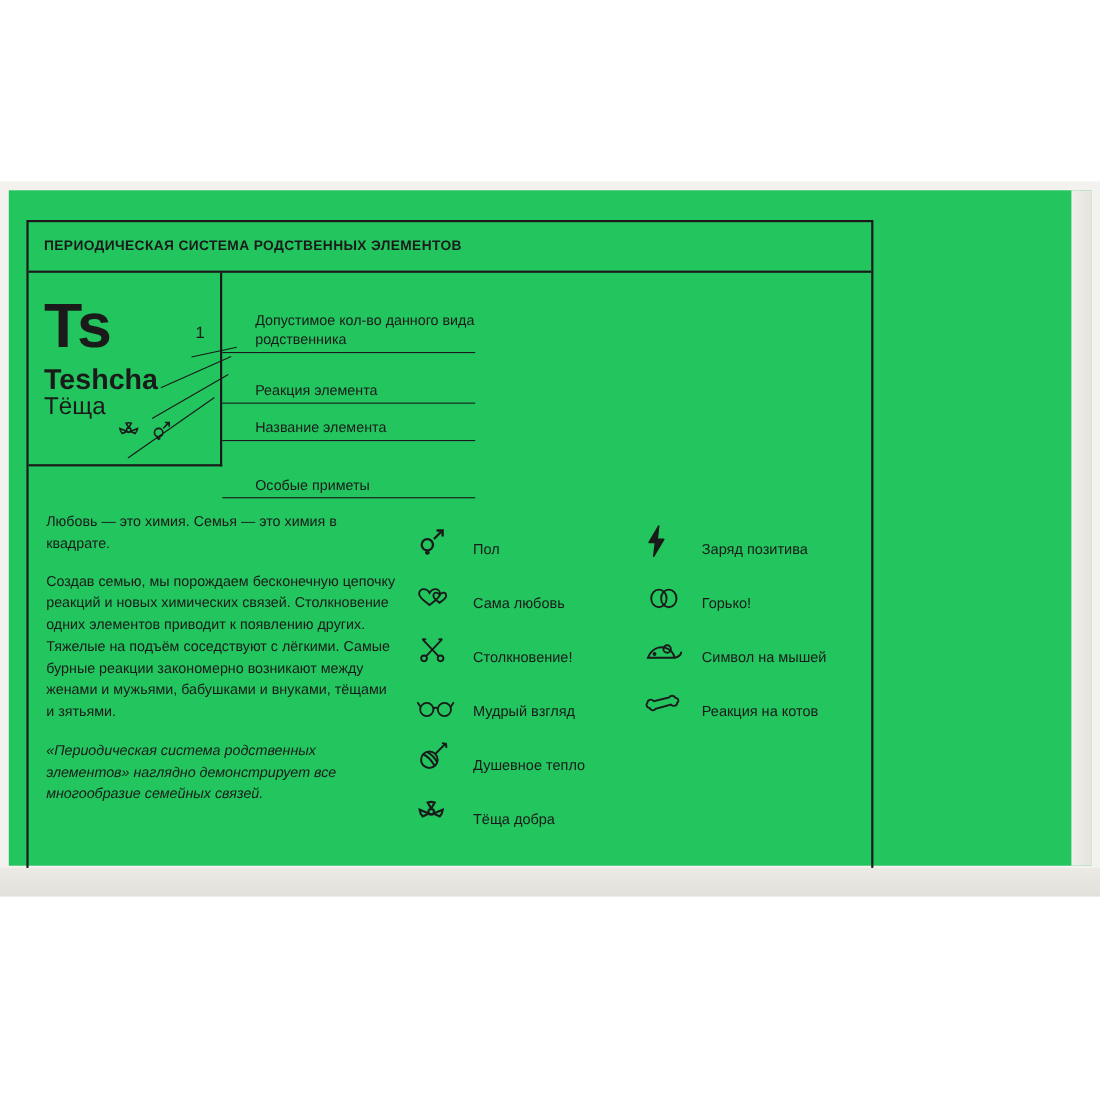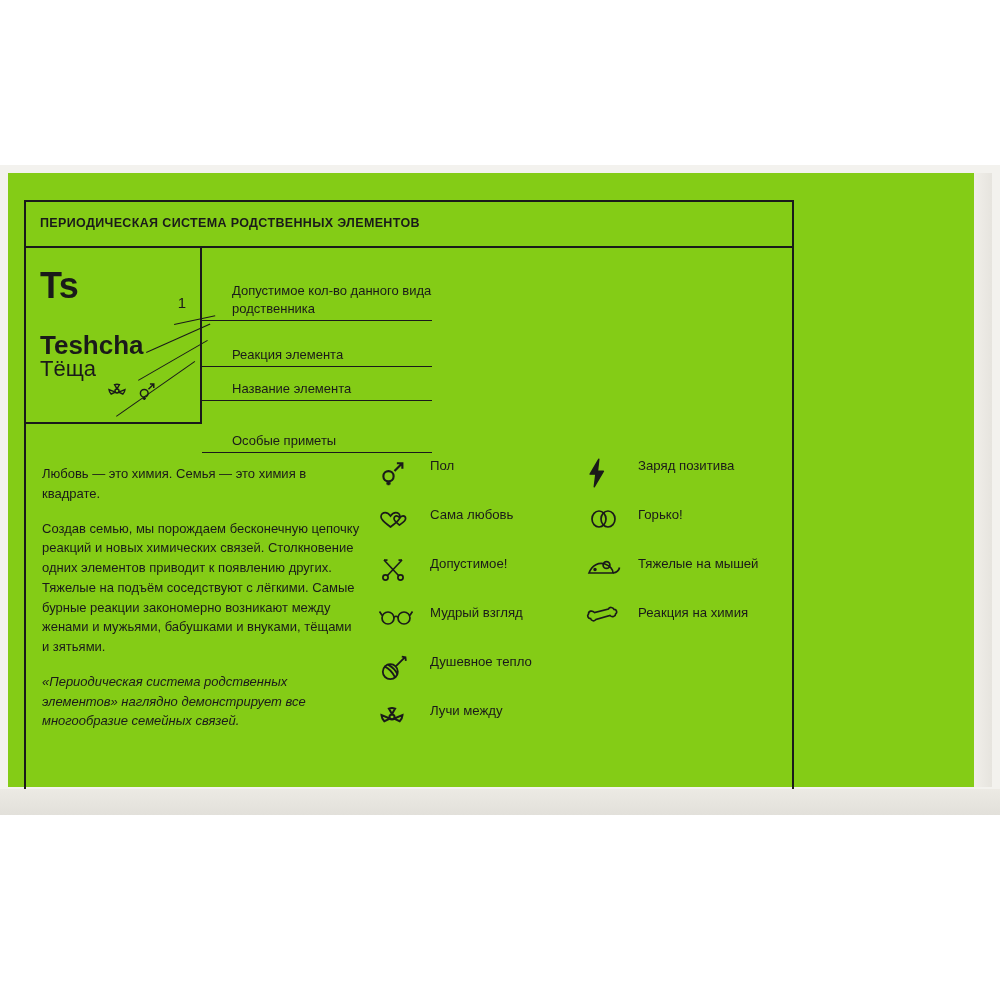--- a/index.html
+++ b/index.html
@@ -23,21 +23,21 @@
     width: 1000px;
     height: 650px;
     background: #f3f2ee;
   }
   #sheet-inner {
     position: absolute;
     left: 8px;
     top: 8px;
     right: 8px;
     bottom: 28px;
-    background: #84cc16;
+    background: #22c55e;
   }
   #paper-shadow-bottom {
     position: absolute;
     left: 0;
     right: 0;
     bottom: 0;
     height: 26px;
     background: linear-gradient(to bottom, #eceae4, #e2e0da);
   }
   #paper-shadow-right {
@@ -91,21 +91,21 @@
     width: 176px;
     height: 176px;
     border-right: 2px solid #1a1a1a;
     border-bottom: 2px solid #1a1a1a;
     box-sizing: border-box;
   }
   #el-symbol {
     position: absolute;
     left: 14px;
     top: 20px;
-    font-size: 36px;
+    font-size: 57px;
     font-weight: bold;
     line-height: 1;
     letter-spacing: -0.5px;
   }
   #el-count {
     position: absolute;
     right: 14px;
     top: 46px;
     font-size: 15px;
     color: #1a1a1a;
@@ -179,21 +179,21 @@
   .icon-col {
     position: absolute;
     top: 256px;
   }
   #icon-col-1 { left: 352px; width: 180px; }
   #icon-col-2 { left: 560px; width: 210px; }
 
   .icon-row {
     height: 49px;
     display: flex;
-    align-items: flex-start;
+    align-items: flex-end;
   }
   .icon-cell {
     width: 52px;
     min-width: 52px;
     display: flex;
     align-items: center;
     justify-content: flex-start;
   }
   .icon-label {
     font-size: 13.2px;
@@ -295,21 +295,21 @@
         <div class="icon-row">
           <div class="icon-cell">
             <svg width="30" height="28" viewBox="0 0 28 28" fill="none" stroke="#1a1a1a" stroke-width="1.7">
               <path d="M5 4 L20 20"></path>
               <path d="M23 4 L8 20"></path>
               <circle cx="21.5" cy="21.5" r="2.6"></circle>
               <circle cx="6.5" cy="21.5" r="2.6"></circle>
               <path d="M5 4 L8.5 4.2 M23 4 L19.5 4.2"></path>
             </svg>
           </div>
-          <div class="icon-label">Допустимое!</div>
+          <div class="icon-label">Столкновение!</div>
         </div>
 
         <div class="icon-row">
           <div class="icon-cell">
             <svg width="38" height="22" viewBox="0 0 38 22" fill="none" stroke="#1a1a1a" stroke-width="1.7">
               <circle cx="10" cy="13" r="6"></circle>
               <circle cx="26" cy="13" r="6"></circle>
               <path d="M16 12.4 C17.6 10.8 18.4 10.8 20 12.4"></path>
               <path d="M4.2 10.5 L1.5 6.5 M31.8 10.5 L34.5 6.5"></path>
             </svg>
@@ -331,21 +331,21 @@
 
         <div class="icon-row">
           <div class="icon-cell">
             <svg width="28" height="28" viewBox="0 0 24 24" fill="none" stroke="#1a1a1a" stroke-width="1.7">
               <circle cx="12" cy="12" r="2.2"></circle>
               <path d="M12 9.5 L9.3 4.8 A8.2 8.2 0 0 1 14.7 4.8 Z"></path>
               <path d="M10.2 13.4 L5.4 15.6 A8.2 8.2 0 0 1 3 10.4 Z"></path>
               <path d="M13.8 13.4 L18.6 15.6 A8.2 8.2 0 0 0 21 10.4 Z"></path>
             </svg>
           </div>
-          <div class="icon-label">Лучи между</div>
+          <div class="icon-label">Тёща добра</div>
         </div>
 
       </div>
 
       <div class="icon-col" id="icon-col-2">
 
         <div class="icon-row">
           <div class="icon-cell">
             <svg width="22" height="30" viewBox="0 0 16 26" fill="#1a1a1a" stroke="#1a1a1a" stroke-width="1.2" stroke-linejoin="round">
               <path d="M9.6 1 L2 14 H7 L5.6 25 L13.6 11.5 H8.4 Z"></path>
@@ -368,30 +368,30 @@
 
         <div class="icon-row">
           <div class="icon-cell">
             <svg width="36" height="24" viewBox="0 0 36 24" fill="none" stroke="#1a1a1a" stroke-width="1.7">
               <path d="M3 17 C6 9 13 6 19 8 C24 9.6 27 13.5 27 17 Z"></path>
               <circle cx="20.5" cy="9" r="3.4"></circle>
               <path d="M27 17 C30 16.5 33 14.5 33.5 11.5"></path>
               <circle cx="9" cy="13.5" r="0.9" fill="#1a1a1a"></circle>
             </svg>
           </div>
-          <div class="icon-label">Тяжелые на мышей</div>
+          <div class="icon-label">Символ на мышей</div>
         </div>
 
         <div class="icon-row">
           <div class="icon-cell">
             <svg width="34" height="24" viewBox="0 0 34 24" fill="none" stroke="#1a1a1a" stroke-width="1.7">
               <path d="M8.5 7.5 C6 5 2.5 6 2.5 9 C0.8 10.6 2 13.6 4.6 13.6 C5.2 16 8.6 16.6 10 14.4 L24 10.5 C26 12.6 29.6 11.6 29.6 9 C31.6 7.8 30.8 4.4 28 4.4 C27 2 23.6 1.8 22.4 4 Z"></path>
             </svg>
           </div>
-          <div class="icon-label">Реакция на химия</div>
+          <div class="icon-label">Реакция на котов</div>
         </div>
 
       </div>
 
     </div>
 
     <div id="paper-shadow-right"></div>
   </div>
   <div id="paper-shadow-bottom"></div>
 </div>

